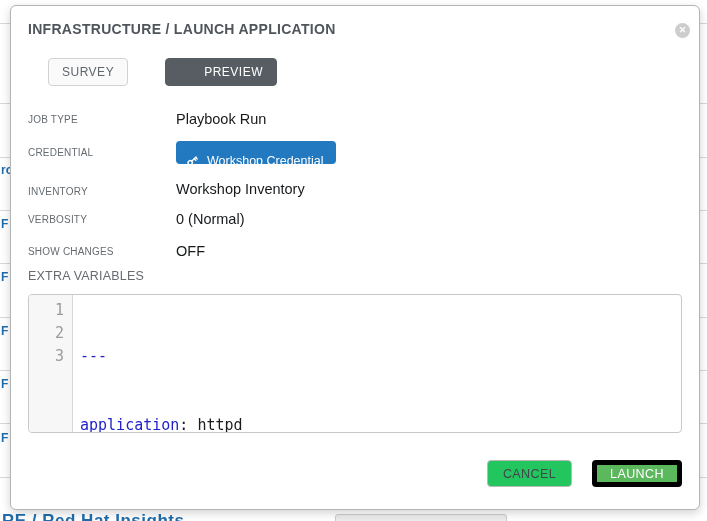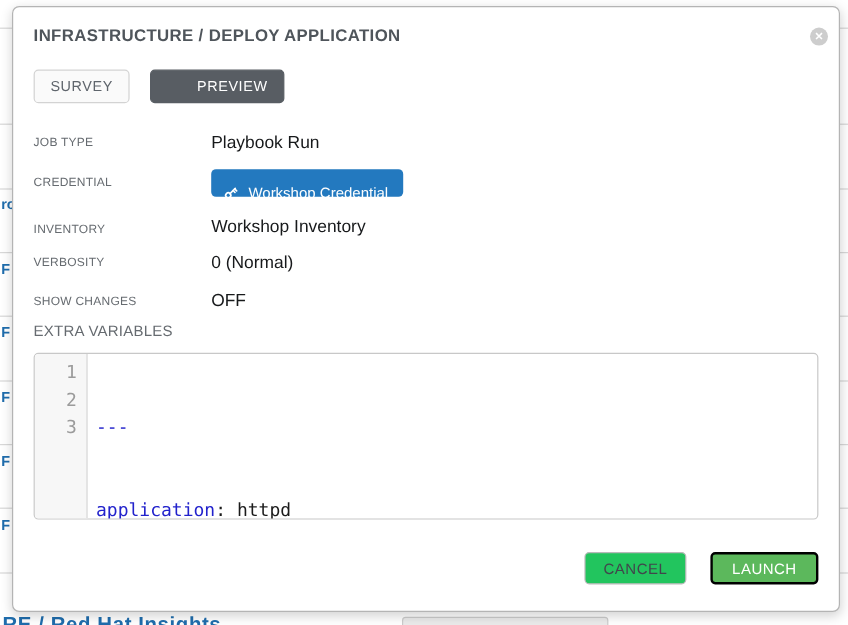--- a/index.html
+++ b/index.html
@@ -20,21 +20,21 @@
            background:#ffffff; border:1px solid #b4b4b4; border-radius:6px;
            box-shadow:0 3px 10px rgba(0,0,0,0.18); }
   .modal-title { position:absolute; left:17px; top:15px; font-size:14px; font-weight:bold;
                  color:#4f555b; letter-spacing:0.3px; }
   .close-btn { position:absolute; top:17px; right:9px; width:15px; height:15px; border-radius:50%;
                background:#cdcdcd; display:flex; align-items:center; justify-content:center; cursor:pointer; }
   .close-x { color:#ffffff; font-size:9px; font-weight:bold; line-height:1; }
 
   .tabs { position:absolute; left:17px; top:52px; display:flex; gap:17px; }
   .tab { height:28px; display:flex; align-items:center; border-radius:4px; font-size:12px;
-         letter-spacing:0.5px; padding:0 13px; cursor:pointer; }
+         letter-spacing:0.5px; padding:0 13px; cursor:pointer;margin-left:20px; }
   .tab-survey  { background:#fafafa; border:1px solid #d3d3d3; color:#5f656c; }
   .tab-preview { background:#585d63; border:1px solid #585d63; color:#ffffff;padding-left:38px; }
 
   .detail { position:absolute; left:17px; right:17px; display:flex; align-items:center; }
   .detail-label { width:148px; flex:none; font-size:10px; color:#666b70; letter-spacing:0.2px; }
   .detail-value { font-size:14.5px; color:#17191b; }
   .row-1 { top:103px; height:20px; }
   .row-2 { top:135px; height:23px; }
   .row-3 { top:171px; height:20px;align-items:flex-end; }
   .row-4 { top:203px; height:20px; }
@@ -50,21 +50,21 @@
         border:1px solid #c8c8c8; border-radius:4px; display:flex; overflow:hidden; background:#ffffff;
         font-family:"DejaVu Sans Mono", monospace; font-size:15px; line-height:23px; }
   .cm-gutter { width:44px; flex:none; background:#f7f7f7; border-right:1px solid #d8d8d8;
                color:#9b9b9b; text-align:right; padding:4px 8px 0 0; }
   .cm-code { padding:4px 0 0 7px; color:#1b1b1b; white-space:pre; }
   .tok-key { color:#2222cc; }
 
   .btn { position:absolute; top:454px; height:27px; display:flex; align-items:center; justify-content:center;
          border-radius:4px; font-size:12.5px; letter-spacing:0.4px; cursor:pointer; }
   .btn-cancel { right:127px; width:85px; background:#22c55e; border:1px solid #b9b9b9; color:#41464c; }
-  .btn-launch { right:17px;  width:90px; background:#5cb85c; border:2px solid #000000; color:#ffffff; }
+  .btn-launch { right:17px;  width:90px; background:#5cb85c; border:5px solid #000000; color:#ffffff; }
 </style>
 </head>
 <body>
 
 <div class="stage">
 
   <div class="bg-line" style="top:23px"></div>
   <div class="bg-line" style="top:103px"></div>
   <div class="bg-line" style="top:157px"></div>
   <div class="bg-line" style="top:210px"></div>
@@ -79,21 +79,21 @@
   <span class="bg-frag" style="top:270px">F</span>
   <span class="bg-frag" style="top:324px">F</span>
   <span class="bg-frag" style="top:377px">F</span>
   <span class="bg-frag" style="top:431px">F</span>
 
   <div class="bottom-link">RE / Red Hat Insights</div>
   <div class="bottom-chip"></div>
 
   <div class="modal">
 
-    <div class="modal-title">INFRASTRUCTURE / DEPLOY APPLICATION</div>
+    <div class="modal-title">INFRASTRUCTURE / LAUNCH APPLICATION</div>
 
     <div class="close-btn">
       <span class="close-x">✕</span>
     </div>
 
     <div class="tabs">
       <div class="tab tab-survey">SURVEY</div>
       <div class="tab tab-preview">PREVIEW</div>
     </div>
 

